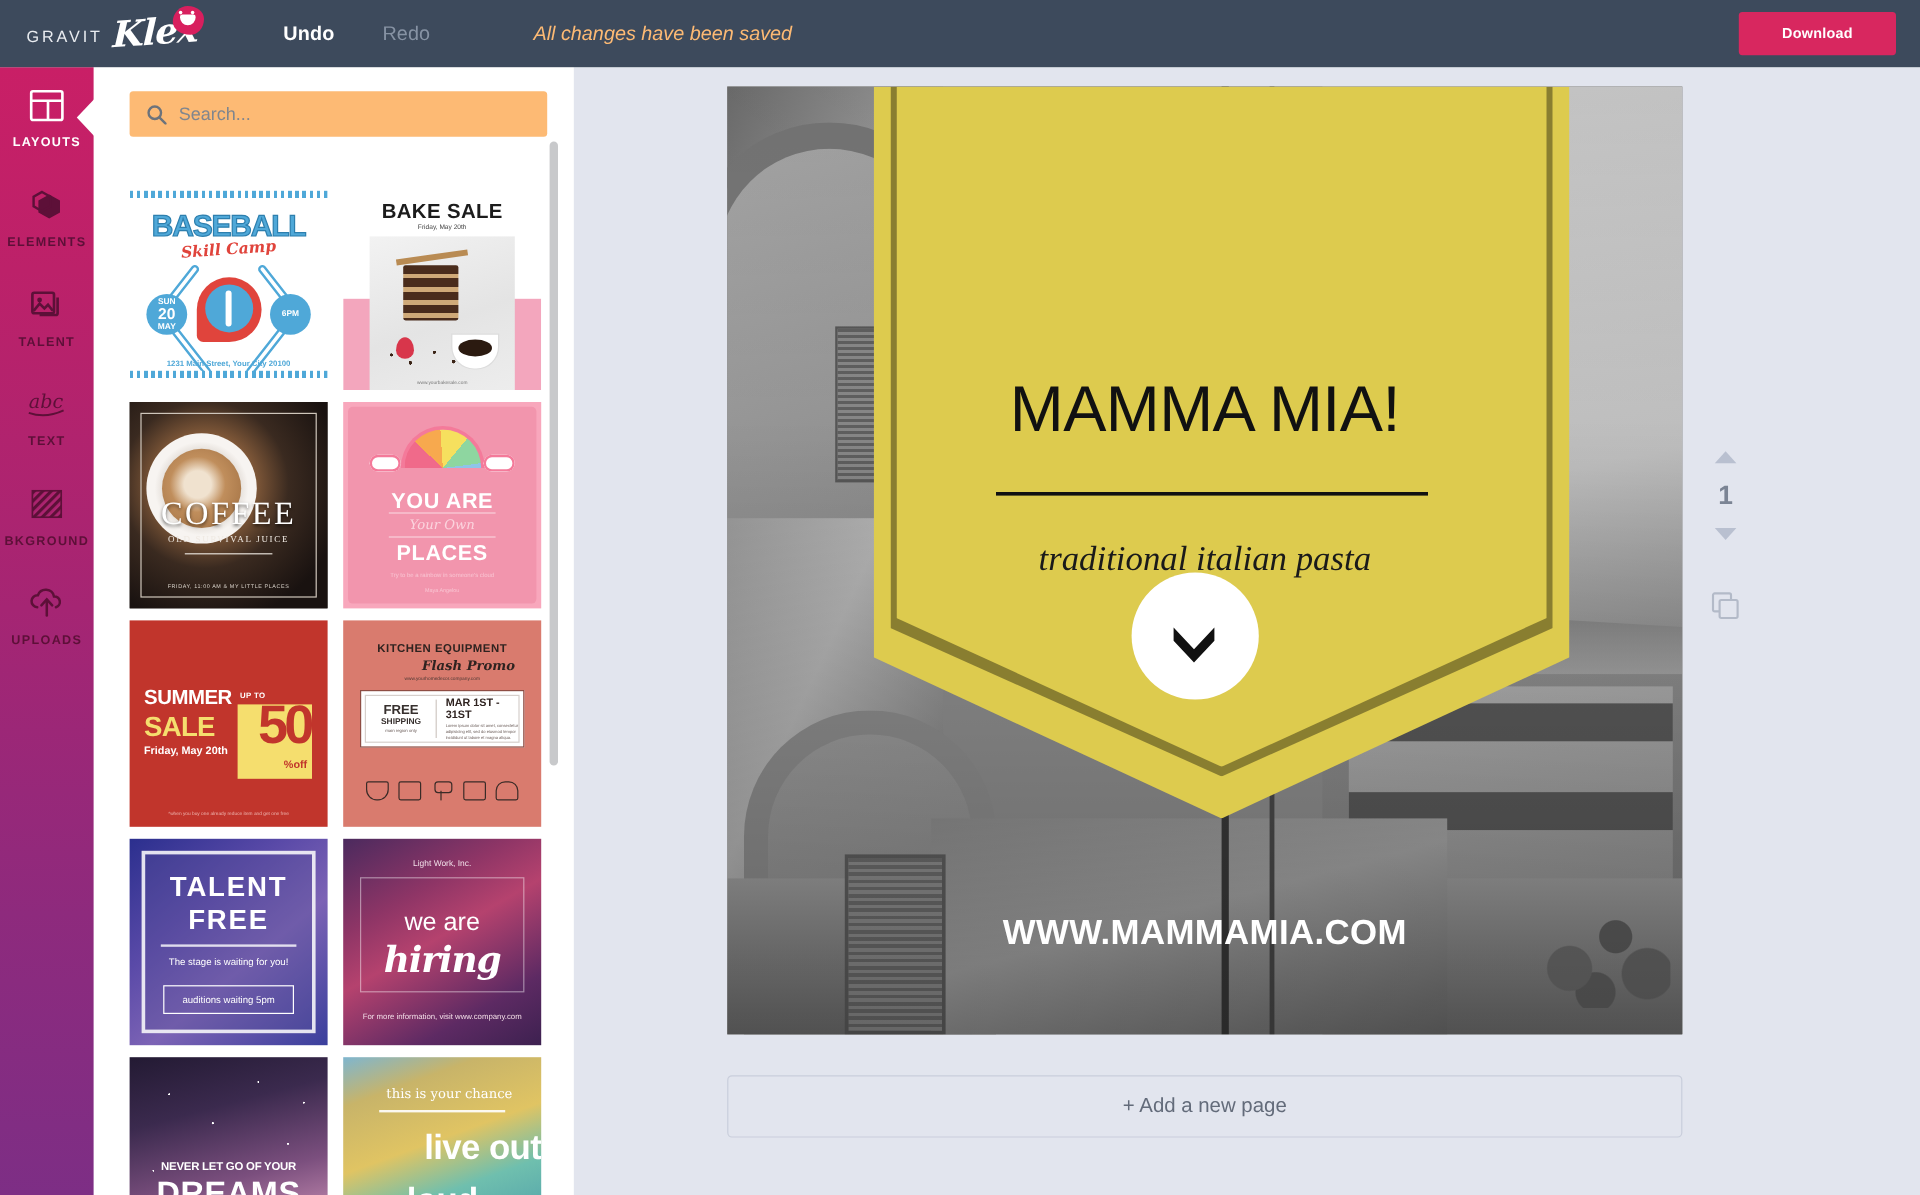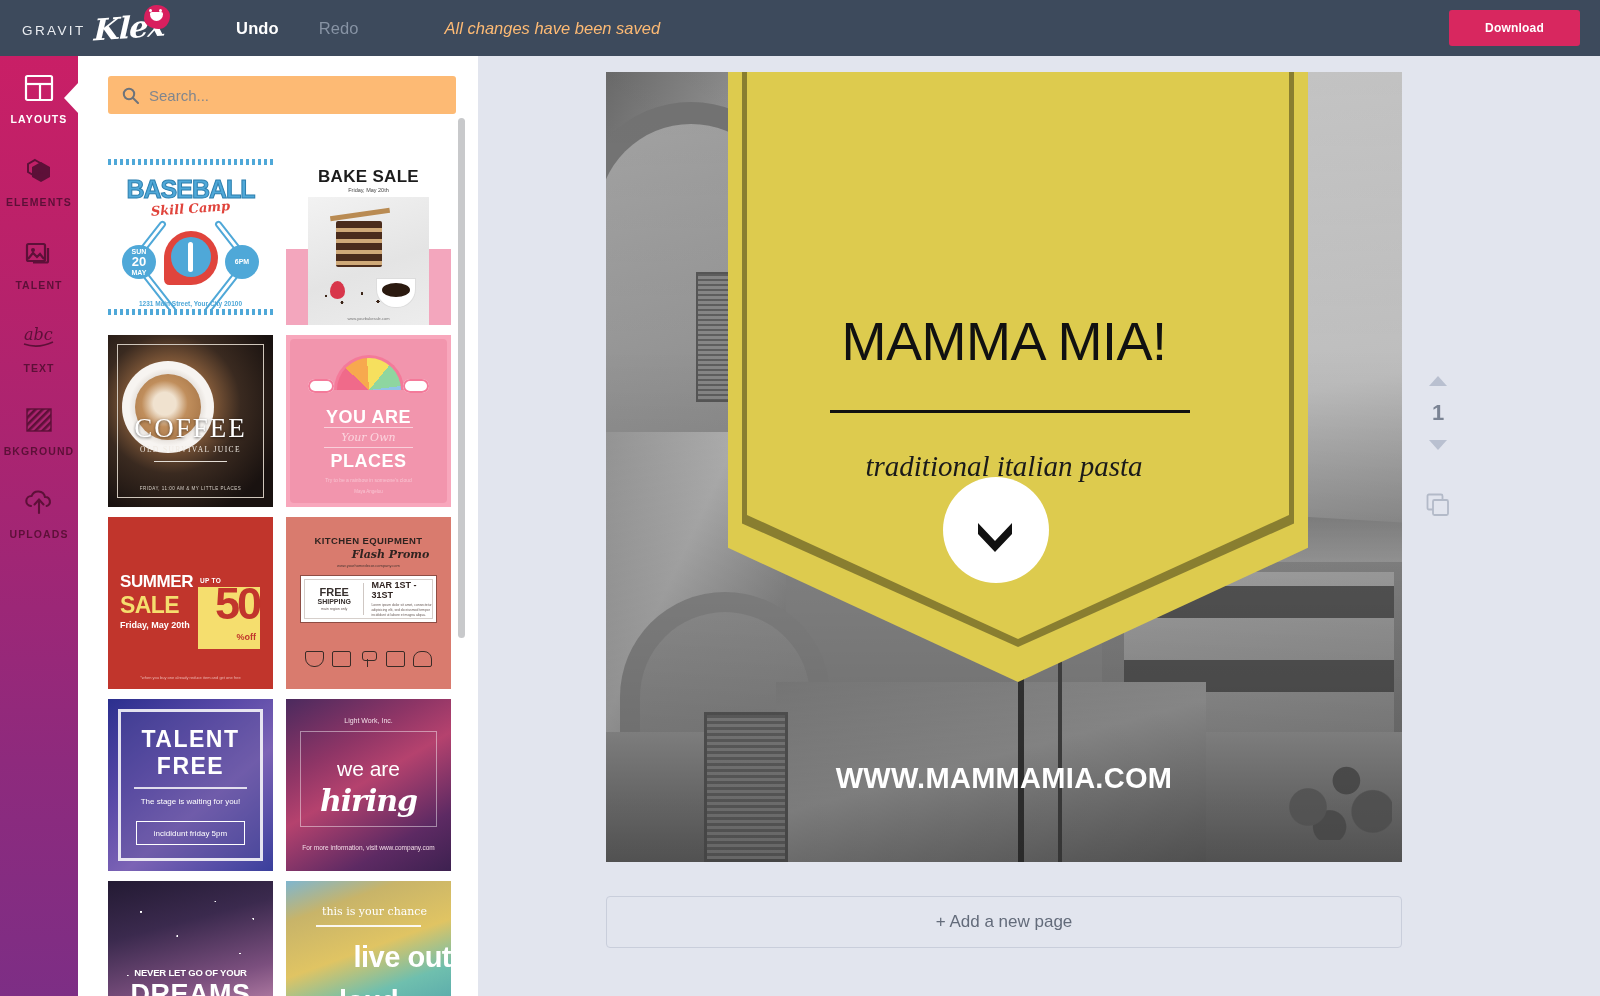--- a/index.html
+++ b/index.html
@@ -633,21 +633,21 @@
           <span class="ic toast"></span>
         </div>
       </div>
 
       <div class="thumb t-talent">
         <div class="frame"></div>
         <div class="tt1">TALENT</div>
         <div class="tt2">FREE</div>
         <div class="ttline"></div>
         <div class="tt3">The stage is waiting for you!</div>
-        <div class="ttbtn">incididunt friday 5pm</div>
+        <div class="ttbtn">auditions waiting 5pm</div>
       </div>
 
       <div class="thumb t-hiring">
         <div class="hh0">Light Work, Inc.</div>
         <div class="hframe"></div>
         <div class="hh1">we are</div>
         <div class="hh2">hiring</div>
         <div class="hh3">For more information,
 visit www.company.com</div>
       </div>

